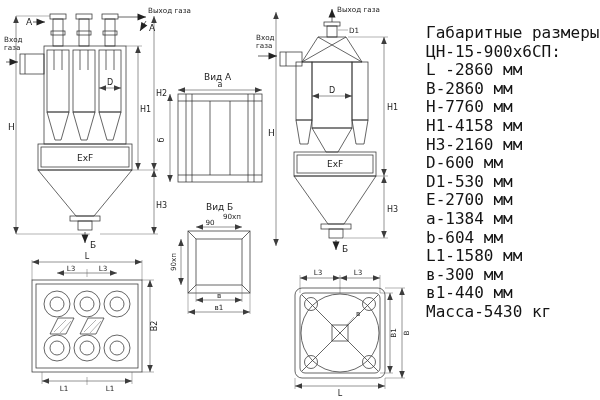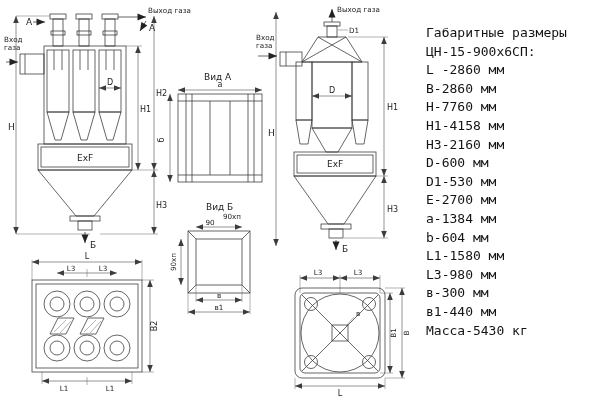--- a/index.html
+++ b/index.html
@@ -1,21 +1,21 @@
 <!DOCTYPE html>
 <html><head>
 <meta charset="utf-8">
 <style>
   *{margin:0;padding:0;box-sizing:border-box}
   html,body{background:#fff}
   body{width:600px;height:400px;font-family:"DejaVu Sans",sans-serif}
   .stage{position:relative;width:600px;height:400px;background:#fff;overflow:hidden}
   .drawing{position:absolute;left:0;top:0}
   .specs{position:absolute;left:426px;top:24px;font-family:"DejaVu Sans Mono","Liberation Mono",monospace;
-         font-size:13px;line-height:18.6px;color:#141414;white-space:nowrap}
+         font-size:16px;line-height:18.6px;color:#141414;white-space:nowrap}
   svg text{fill:#1c1c1c;font-family:"DejaVu Sans",sans-serif}
   .t9{font-size:9px}.t8{font-size:8px}.t7{font-size:7.2px}
   .s{stroke:#333;stroke-width:.75;fill:none}
   .d{stroke:#3c3c3c;stroke-width:.55;fill:none}
   .e{stroke:#555;stroke-width:.45;fill:none}
 </style>
 </head>
 <body>
 
 <div class="stage">
@@ -284,19 +284,18 @@
     <div>В-2860 мм</div>
     <div>Н-7760 мм</div>
     <div>Н1-4158 мм</div>
     <div>Н3-2160 мм</div>
     <div>D-600 мм</div>
     <div>D1-530 мм</div>
     <div>Е-2700 мм</div>
     <div>а-1384 мм</div>
     <div>b-604 мм</div>
     <div>L1-1580 мм</div>
-    <div>L3-980 мм</div>
     <div>в-300 мм</div>
     <div>в1-440 мм</div>
     <div>Масса-5430 кг</div>
   </div>
 
 </div>
 
 </body></html>

